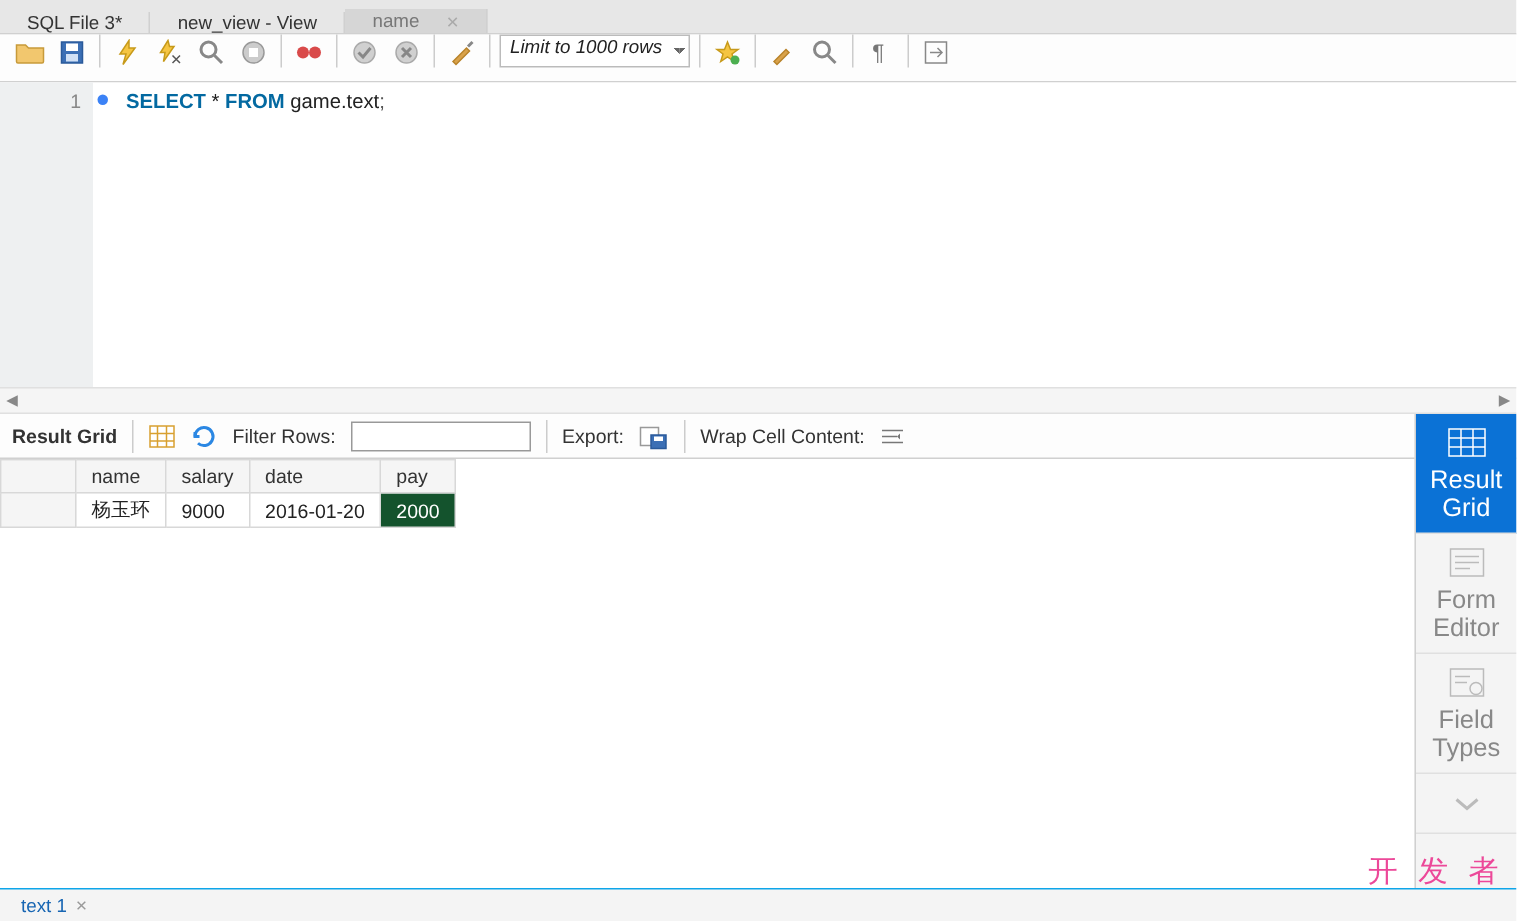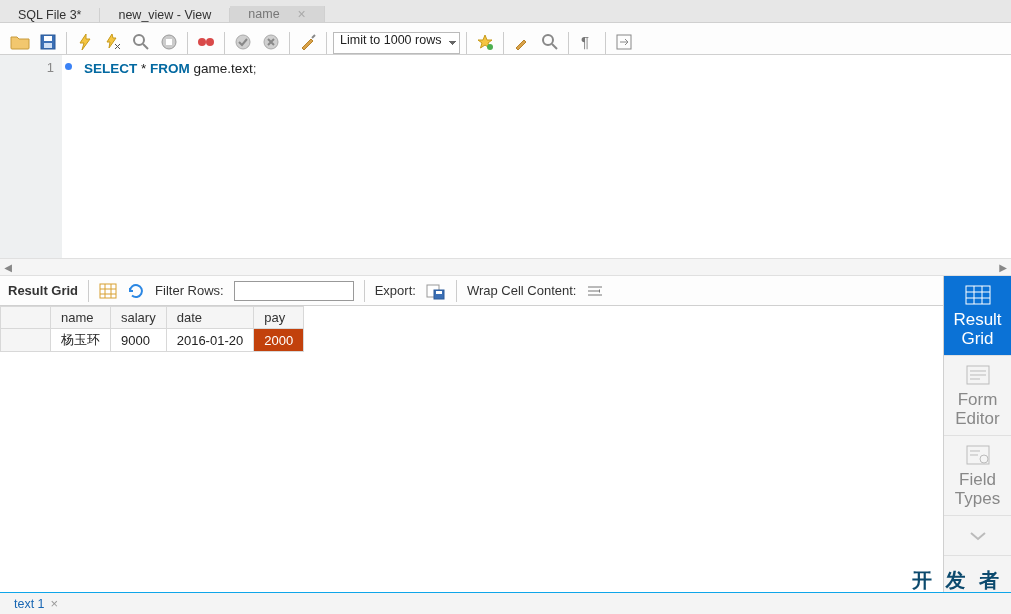--- a/index.html
+++ b/index.html
@@ -5,21 +5,21 @@
   * { box-sizing: border-box; margin: 0; padding: 0; font-family: "Segoe UI", Tahoma, sans-serif; }
   body { width: 1011px; height: 614px; background: #fff; position: relative; overflow: hidden; font-size: 13px; color: #222; }
 
   
   .tabs-bar { height: 23px; background: #e7e7e7; display: flex; align-items: flex-end; border-bottom: 1px solid #d0d0d0; }
   .tab { padding: 0 18px; display: flex; align-items: center; font-size: 12.5px; color: #333; border-right: 1px solid #d0d0d0; cursor: pointer; }
   .tab.active { background: #d6d6d6; color: #777; position: relative; }
   .tab-close { margin-left: 18px; color: #aaa; font-size: 14px; }
 
   
-  .toolbar { height: 32px; display: flex; align-items: flex-end; padding: 0 8px; gap: 4px; border-bottom: 1px solid #d0d0d0; background: #fdfdfd; }
+  .toolbar { height: 32px; display: flex; align-items: flex-start; padding: 0 8px; gap: 4px; border-bottom: 1px solid #d0d0d0; background: #fdfdfd; font-style: italic; }
   .tb-btn { width: 24px; height: 24px; display: flex; align-items: center; justify-content: center; cursor: pointer; border-radius: 2px; }
   .tb-sep { width: 1px; height: 22px; background: #ccc; margin: 0 2px; }
   .limit-select { height: 22px; border: 1px solid #bbb; padding: 0 18px 0 6px; font-size: 12.5px; background: #fff; background-image: linear-gradient(45deg, transparent 50%, #666 50%), linear-gradient(135deg, #666 50%, transparent 50%); background-position: right 6px center, right 2px center; background-size: 4px 4px, 4px 4px; background-repeat: no-repeat; }
 
   
   .editor-area { display: flex; background: #fff; height: 203px; }
   .gutter { width: 62px; background: #eef0f1; text-align: right; padding: 4px 8px 0 0; color: #888; font-family: Consolas, monospace; font-size: 13px; position: relative; }
   .linenum { line-height: 18px; }
   .bullet { position: absolute; right: -10px; top: 8px; width: 7px; height: 7px; border-radius: 50%; background: #3b82f6; }
   .code { flex: 1; padding: 4px 0 0 22px; font-family: Consolas, monospace; font-size: 13.5px; line-height: 18px; white-space: pre; }
@@ -38,36 +38,36 @@
   .rt-right { margin-left: auto; display:flex; align-items:center; gap:6px; }
   .panel-toggle { width: 16px; height: 14px; border: 1px solid #333; background: linear-gradient(to right, #333 35%, #fff 35%); }
 
   
   .table-area { display: flex; }
   .grid { flex: 1; }
   table { border-collapse: collapse; font-size: 13px; }
   th, td { border: 1px solid #d8d8d8; padding: 2px 10px; text-align: left; height: 22px; min-width: 50px; }
   th { background: #f5f5f5; font-weight: 400; color: #333; }
   .rowhead { background: #f5f5f5; width: 22px; }
-  .cell-selected { background: #c2410c; color: #fff; }
+  .cell-selected { background: #14532d; color: #fff; }
 
   
   .side-panel { width: 68px; background: #f4f4f4; border-left: 1px solid #d0d0d0; display: flex; flex-direction: column; align-items: stretch; position: absolute; right: 0; top: 276px; bottom: 22px; }
   .side-item { height: 80px; display: flex; flex-direction: column; align-items: center; justify-content: center; gap: 4px; font-size: 17px; color: #888; cursor: pointer; border-bottom: 1px solid #e0e0e0; text-align: center; line-height: 1.1; }
   .side-item.active { background: #0b72d6; color: #fff; }
   .side-icon { width: 28px; height: 24px; display: flex; align-items: center; justify-content: center; }
 
   
   .bottom-tabs { position: absolute; bottom: 0; left: 0; right: 0; height: 22px; background: #f4f4f4; border-top: 1px solid #0ea5e9; display: flex; align-items: center; padding: 2px 8px; font-size: 12.5px; }
   .btab { color: #1866b3; padding: 0 6px; display: flex; align-items: center; gap: 6px; }
   .btab-close { color: #999; font-size: 13px; }
 
   
   .watermark { position: absolute; right: 8px; bottom: 20px; color: #d46a6a; font-size: 22px; letter-spacing: 2px; pointer-events: none; }
-  .watermark .cn { color: #0c4a6e; font-size: 20px; letter-spacing: 4px; font-weight: bold; }
+  .watermark .cn { color: #ec4899; font-size: 20px; letter-spacing: 4px; }
   .watermark .box { border: 1px solid #d46a6a; border-top: none; padding: 0 6px 2px 6px; display: inline-block; }
 
   svg { display: block; }
 </style>
 </head>
 <body>
 
 <div class="tabs-bar">
   <div class="tab">
       <span>SQL File 3*</span>

